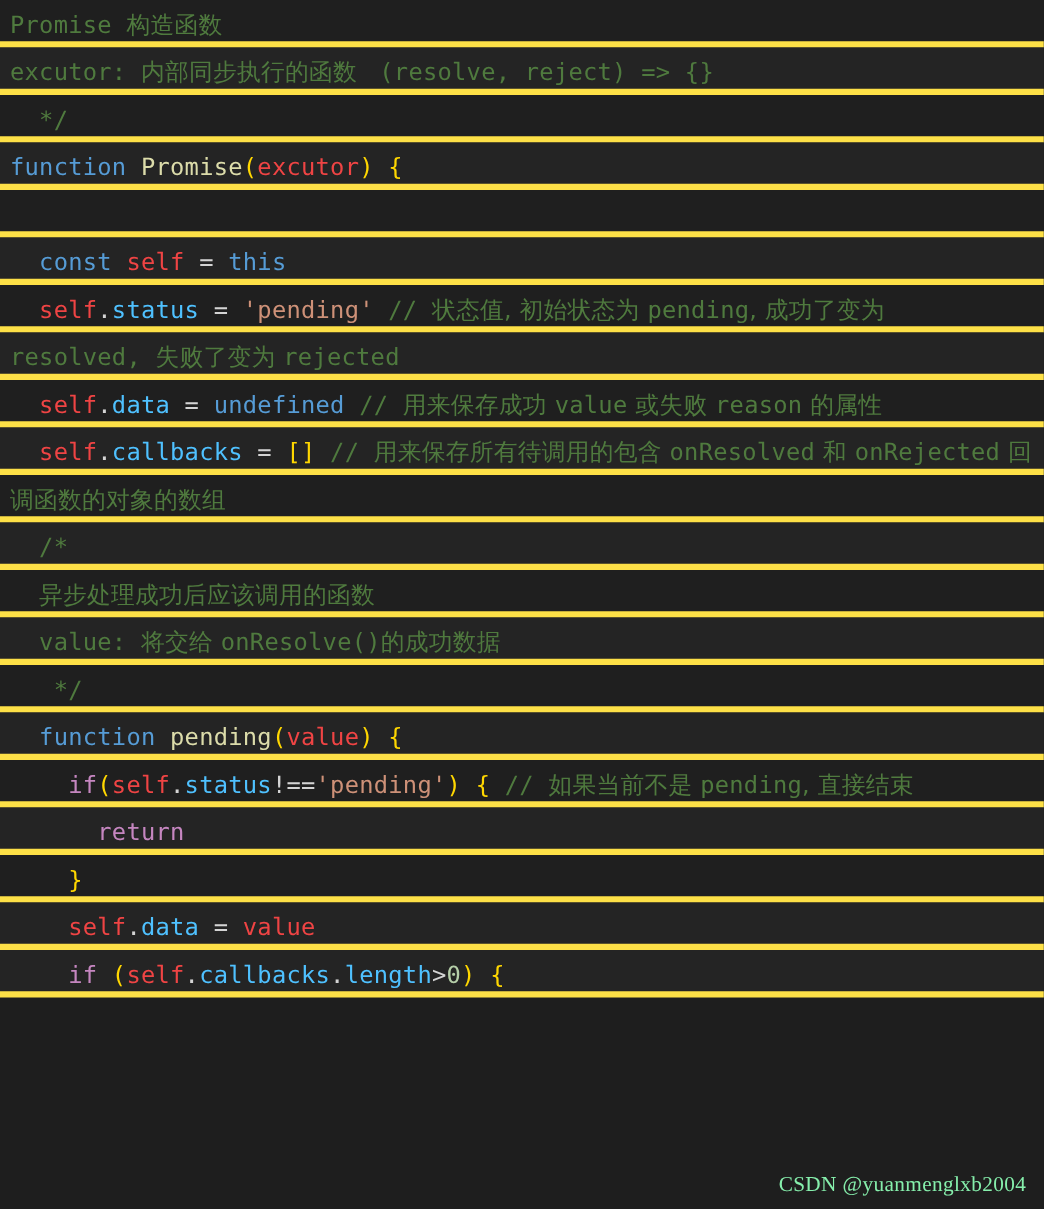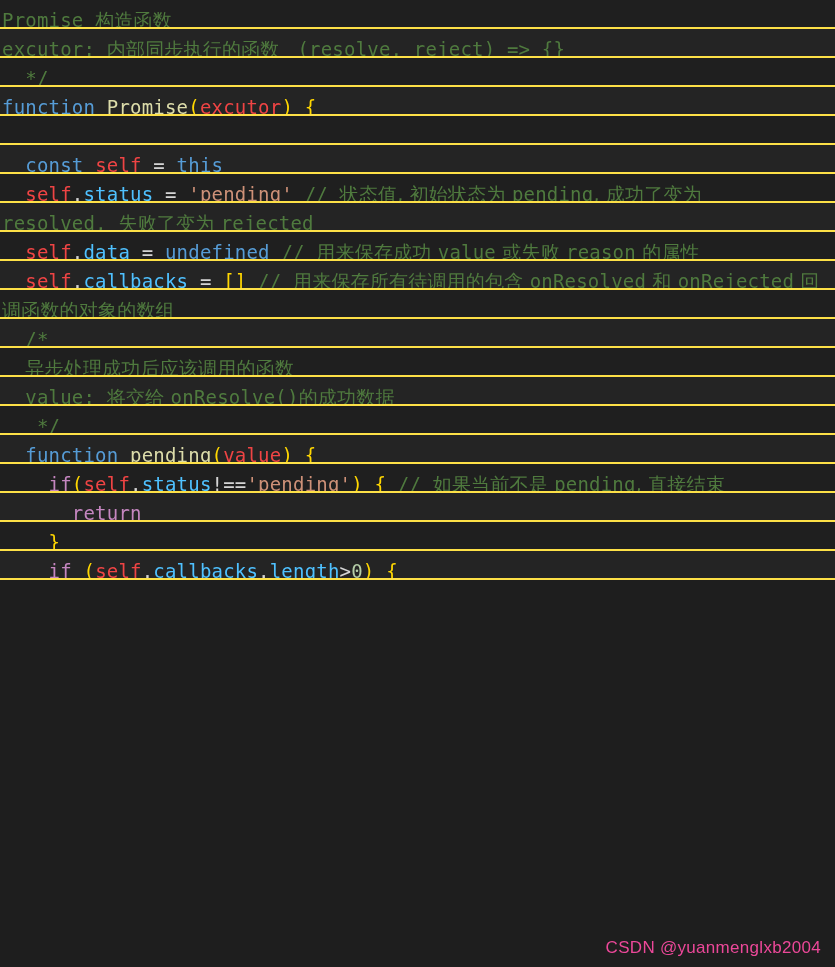--- a/index.html
+++ b/index.html
@@ -14,27 +14,27 @@
     font-family: "DejaVu Sans Mono", "Liberation Mono", monospace;
   }
   #editor {
     width: 835px;
     height: 967px;
     position: relative;
     background: #1e1e1e;
   }
   .code-line {
     box-sizing: border-box;
-    height: 29px;
+    height: 38px;
     line-height: 40px;
-    padding-left: 2px;
+    padding-left: 8px;
     font-size: 19px;
     white-space: pre;
     overflow: hidden;
-    border-bottom: 2px solid #fde047;
+    border-bottom: 5px solid #fde047;
     color: #d4d4d4;
     letter-spacing: 0.2px;
   }
   .code-line.odd  { background: #1f1f1f; }
   .code-line.even { background: #242424; }
 
   
   .t-comment  { color: #4f7a3e; }
   .t-keyword  { color: #c586c0; }
   .t-ctrl     { color: #569cd6; }
@@ -45,23 +45,23 @@
   .t-paren    { color: #ffd700; }
   .t-num      { color: #b5cea8; }
   .t-plain    { color: #d4d4d4; }
 
   .cn { font-family: "DejaVu Sans", "Liberation Sans", sans-serif; }
 
   #watermark {
     position: absolute;
     right: 14px;
     bottom: 9px;
-    font-family: Liberation Sans, sans-serif;
+    font-family: Liberation Serif, serif;
     font-size: 17px;
-    color: #ec4899;
+    color: #86efac;
     letter-spacing: 0.3px;
     pointer-events: none;
     margin-top: 20px;
   }
 </style>
 </head>
 <body>
 
 <div id="editor">
   <div id="code-lines">
@@ -77,16 +77,17 @@
       <div class="code-line even"><span class="t-plain">  </span><span class="t-var">self</span><span class="t-plain">.</span><span class="t-prop">callbacks</span><span class="t-plain"> = </span><span class="t-paren">[]</span><span class="t-plain"> </span><span class="t-comment">// </span><span class="t-comment cn">用来保存所有待调用的包含 </span><span class="t-comment">onResolved</span><span class="t-comment cn"> 和 </span><span class="t-comment">onRejected</span><span class="t-comment cn"> 回</span></div>
       <div class="code-line odd"><span class="t-comment cn">调函数的对象的数组</span></div>
       <div class="code-line even"><span class="t-comment">  /*</span></div>
       <div class="code-line odd"><span class="t-comment">  </span><span class="t-comment cn">异步处理成功后应该调用的函数</span></div>
       <div class="code-line even"><span class="t-comment">  value: </span><span class="t-comment cn">将交给 </span><span class="t-comment">onResolve()</span><span class="t-comment cn">的成功数据</span></div>
       <div class="code-line odd"><span class="t-comment">   */</span></div>
       <div class="code-line even"><span class="t-plain">  </span><span class="t-ctrl">function</span><span class="t-plain"> </span><span class="t-func">pending</span><span class="t-paren">(</span><span class="t-var">value</span><span class="t-paren">)</span><span class="t-plain"> </span><span class="t-paren">{</span></div>
       <div class="code-line odd"><span class="t-plain">    </span><span class="t-keyword">if</span><span class="t-paren">(</span><span class="t-var">self</span><span class="t-plain">.</span><span class="t-prop">status</span><span class="t-plain">!==</span><span class="t-string">'pending'</span><span class="t-paren">)</span><span class="t-plain"> </span><span class="t-paren">{</span><span class="t-plain"> </span><span class="t-comment">// </span><span class="t-comment cn">如果当前不是 </span><span class="t-comment">pending</span><span class="t-comment cn">, 直接结束</span></div>
       <div class="code-line even"><span class="t-plain">      </span><span class="t-keyword">return</span></div>
       <div class="code-line odd"><span class="t-plain">    </span><span class="t-paren">}</span></div>
+      <div class="code-line even"><span class="t-plain">    </span><span class="t-var">self</span><span class="t-plain">.</span><span class="t-prop">data</span><span class="t-plain"> = </span><span class="t-var">value</span></div>
       <div class="code-line even"><span class="t-plain">    </span><span class="t-keyword">if</span><span class="t-plain"> </span><span class="t-paren">(</span><span class="t-var">self</span><span class="t-plain">.</span><span class="t-prop">callbacks</span><span class="t-plain">.</span><span class="t-prop">length</span><span class="t-plain">&gt;</span><span class="t-num">0</span><span class="t-paren">)</span><span class="t-plain"> </span><span class="t-paren">{</span></div>
     </div>
   <div id="watermark">CSDN @yuanmenglxb2004</div>
 </div>
 
 </body></html>

